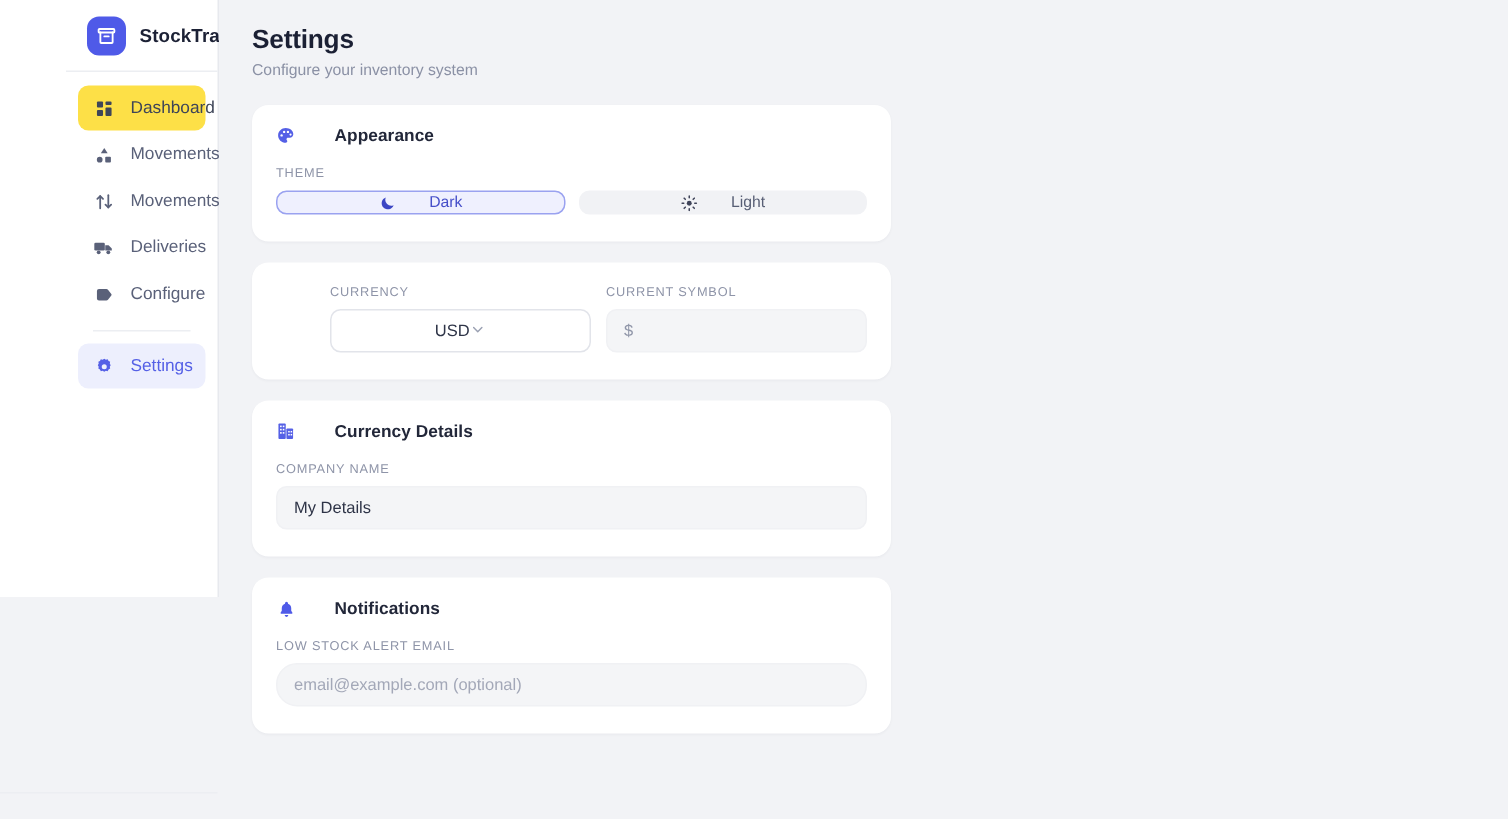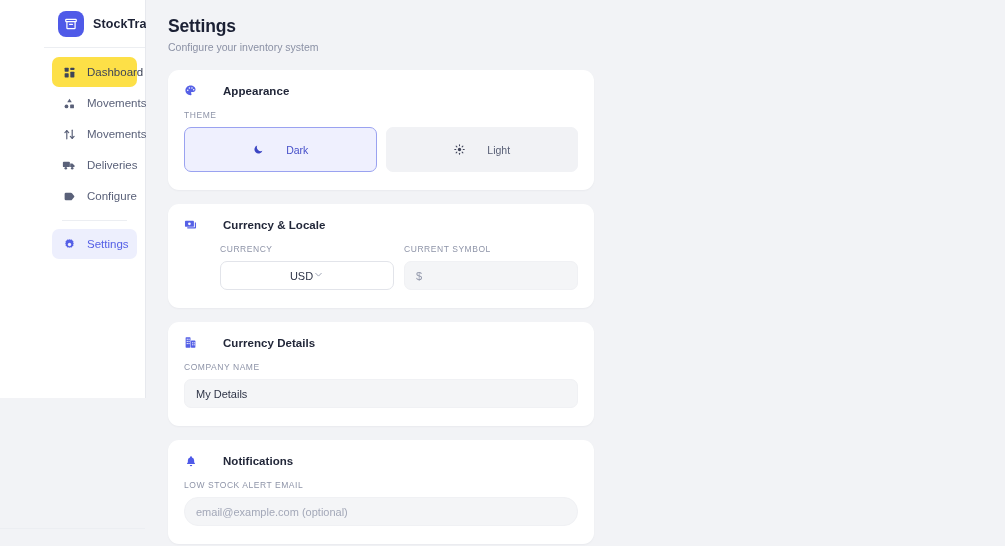--- a/index.html
+++ b/index.html
@@ -146,21 +146,21 @@
     color: #8e94a8;
     text-transform: uppercase;
     margin-bottom: 7px;
   }
   .row2 { display: flex; gap: 10px; margin-left: 36px; }
   .col { flex: 1 1 0; min-width: 0; }
 
   .seg-group { display: flex; gap: 9px; }
   .seg {
     flex: 1 1 0;
-    height: 45px;
+    height: 16px;
     border-radius: 7px;
     display: flex;
     align-items: center;
     justify-content: center;
     gap: 22px;
     font-size: 10.5px;
     cursor: pointer;
     border: 1px solid transparent;
   }
   .seg.selected {
@@ -344,30 +344,20 @@
                 <line x1="19.4" y1="4.6" x2="17.7" y2="6.3"></line>
                 <line x1="6.3" y1="17.7" x2="4.6" y2="19.4"></line>
               </svg>
             </span>
             <span>Light</span>
           </div>
         </div>
       </section>
 
       <section class="card">
-        <div class="card-head">
-          <span class="ch-ico">
-            <svg width="13" height="13" viewBox="0 0 24 24" fill="#5560e6">
-              <rect x="1.8" y="5.2" width="16.5" height="11" rx="1.6"></rect>
-              <circle cx="10" cy="10.7" r="2.5" fill="#ffffff"></circle>
-              <path d="M20 8.2h2.2v9.5a1.6 1.6 0 0 1-1.6 1.6H6v-2h14z"></path>
-            </svg>
-          </span>
-          <span class="card-title">Currency &amp; Locale</span>
-        </div>
 
         <div class="row2">
           <div class="col">
             <div class="field-label">CURRENCY</div>
             <div class="select-box">
               <span>USD</span>
               <span>
                 <svg width="11" height="11" viewBox="0 0 24 24" fill="none" stroke="#9aa0b2" stroke-width="2.1" stroke-linecap="round" stroke-linejoin="round">
                   <path d="M6 9.5l6 6 6-6"></path>
                 </svg>

